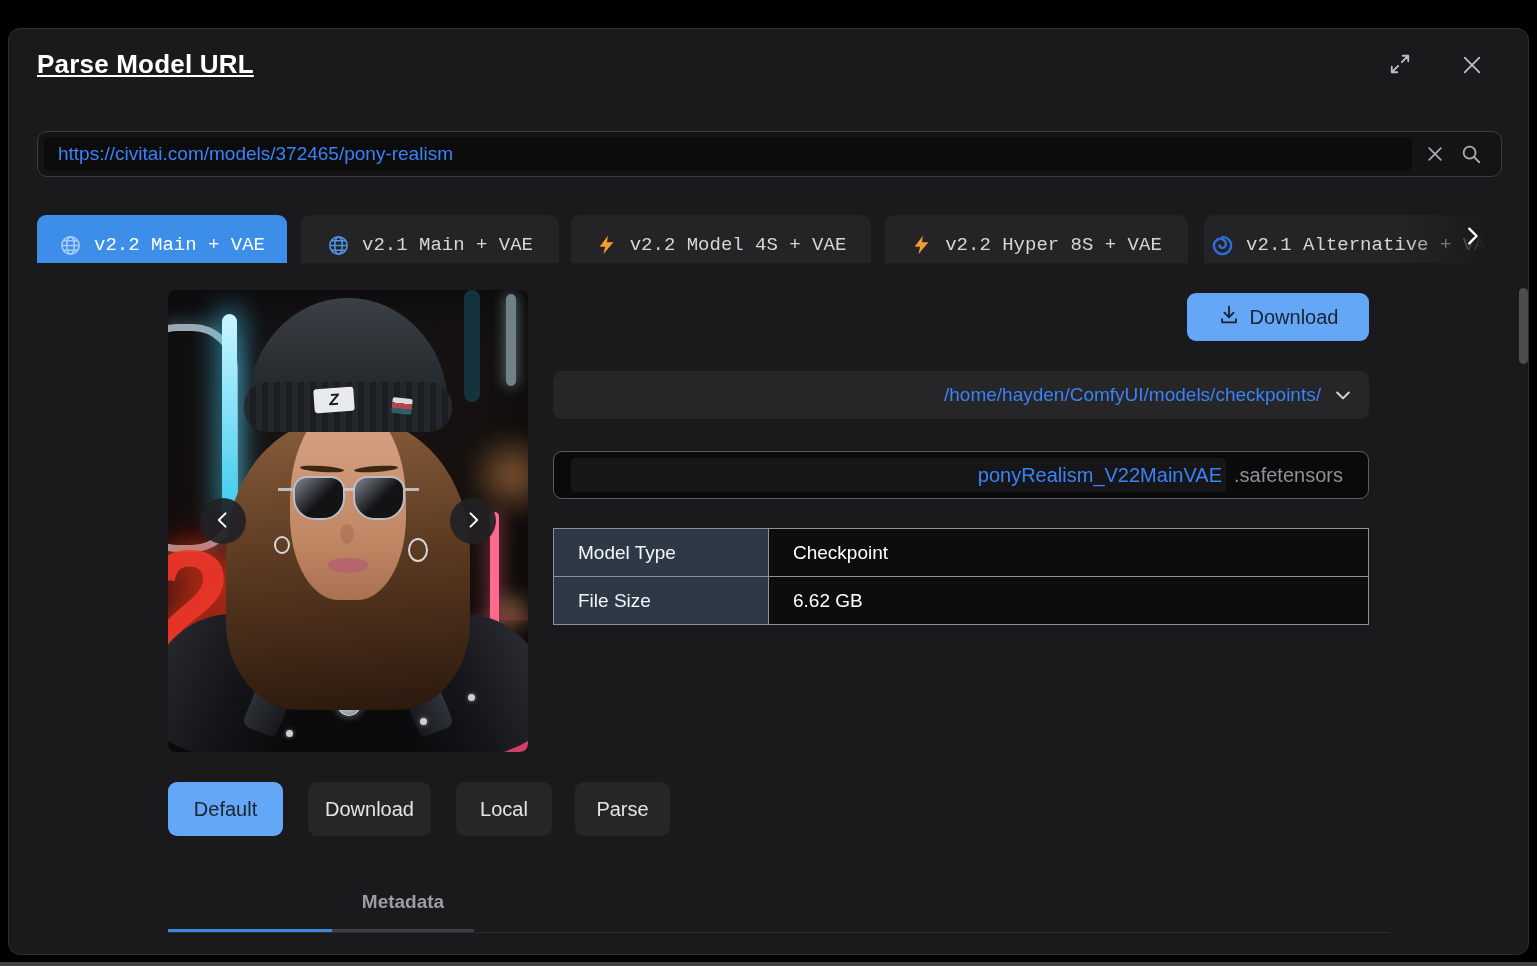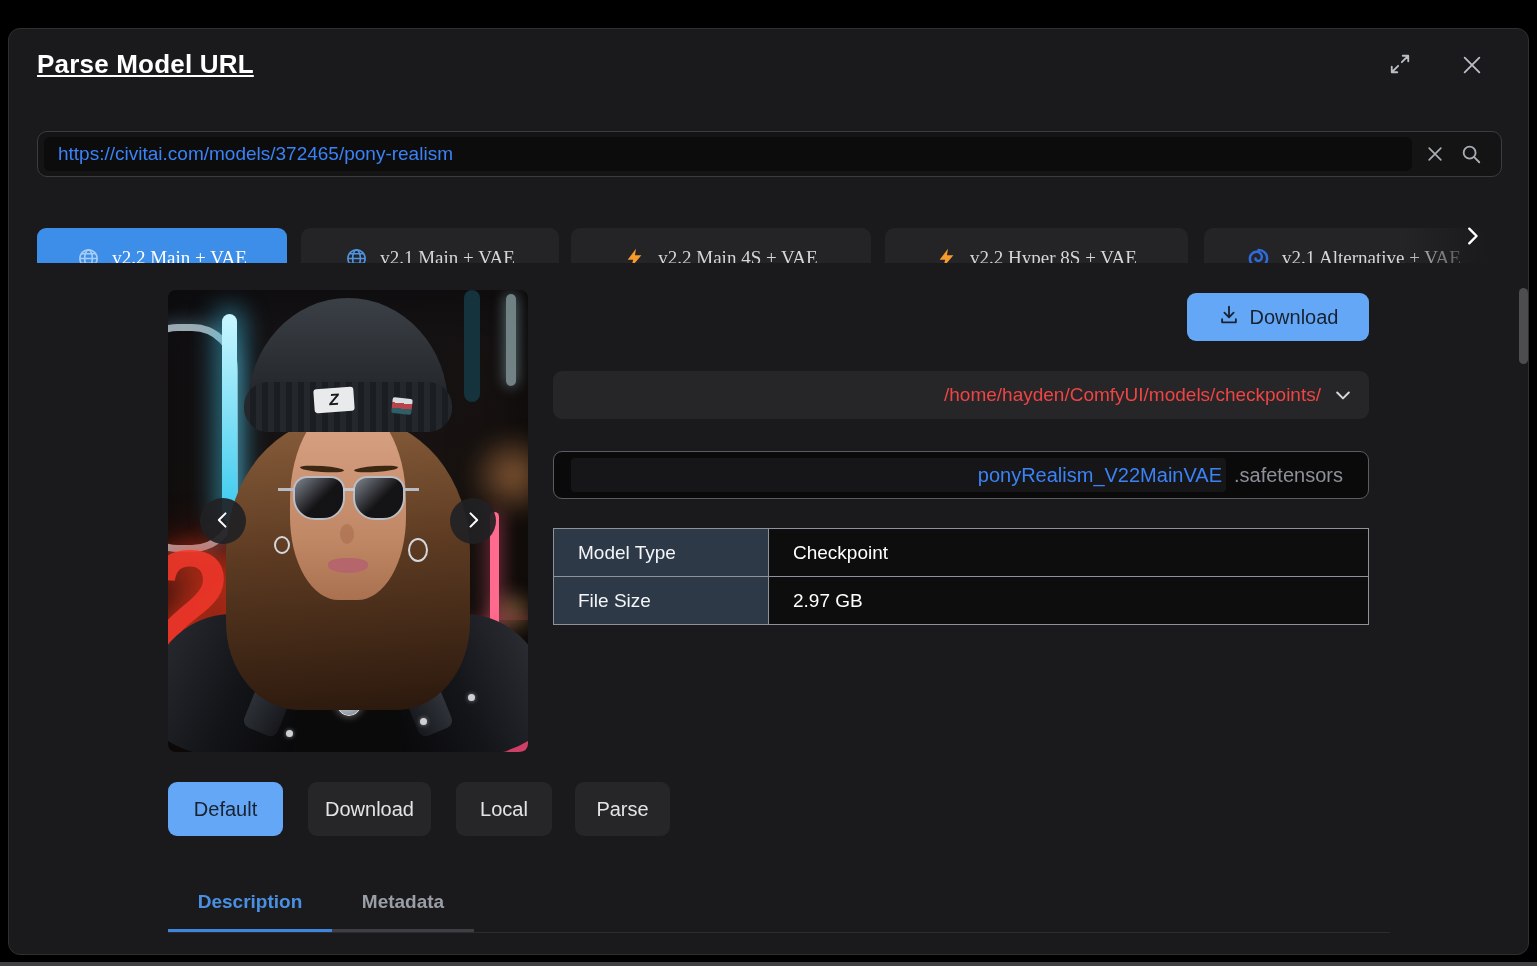--- a/index.html
+++ b/index.html
@@ -19,22 +19,22 @@
              border:1px solid #3c3c40;border-radius:10px;box-sizing:border-box;}
   .url-field input{position:absolute;left:6px;top:5px;width:1368px;height:34px;background:#0c0c0d;border:none;
              border-radius:6px;color:#3b82f6;font-size:19px;padding:0 14px;font-family:"Liberation Sans",sans-serif;outline:none;box-sizing:border-box;}
   .url-icon{position:absolute;top:9px;width:30px;height:28px;background:transparent;border:none;color:#a9aeb6;
             display:flex;align-items:center;justify-content:center;cursor:pointer;padding:0;}
   .url-clear{left:1382px;}
   .url-search{left:1418px;}
 
   
   .vtabs{position:absolute;left:0;top:182px;width:1493px;height:52px;overflow:hidden;}
-  .vtab{position:absolute;top:17px;height:60px;border:none;border-radius:9px;background:#242427;color:#d6d6d8;
-        font-size:19px;font-family:Liberation Serif, serif;display:flex;align-items:center;justify-content:center;
+  .vtab{position:absolute;top:4px;height:60px;border:none;border-radius:9px;background:#242427;color:#d6d6d8;
+        font-size:19px;font-family:Liberation Mono, monospace;display:flex;align-items:center;justify-content:center;
         gap:12px;cursor:pointer;}
   .vtab.active{background:#3d8ee9;color:#fff;}
   .vtab .ticon{display:flex;align-items:center;}
   .vt1{left:28px;width:250px;}
   .vt2{left:292px;width:258px;text-align:right;}
   .vt3{left:562px;width:300px;}
   .vt4{left:876px;width:303px;}
   .vt5{left:1195px;width:300px;}
   .vtab-fade{position:absolute;right:0;top:0;width:100px;height:52px;
              background:linear-gradient(90deg,rgba(26,26,28,0) 0%,#1a1a1c 85%);pointer-events:none;}
@@ -117,21 +117,21 @@
             color:#eee;display:flex;align-items:center;justify-content:center;cursor:pointer;z-index:20;padding:0;}
   .car-prev{left:191px;top:469px;}
   .car-next{left:441px;top:469px;}
 
   
   .download-btn{position:absolute;left:1178px;top:264px;width:182px;height:48px;border:none;border-radius:9px;
             background:#64a7f7;color:#182230;font-size:20px;font-family:"Liberation Sans",sans-serif;
             display:flex;align-items:center;justify-content:center;gap:10px;cursor:pointer;}
   .path-select{position:absolute;left:544px;top:342px;width:816px;height:48px;background:#262629;border-radius:9px;
             display:flex;align-items:center;justify-content:flex-end;gap:12px;padding-right:16px;box-sizing:border-box;
-            color:#ef4444;font-size:19px;cursor:pointer;}
+            color:#3b82f6;font-size:19px;cursor:pointer;}
   .path-select .chev{color:#d6d6d8;display:flex;}
   .filename-field{position:absolute;left:544px;top:422px;width:816px;height:48px;background:#0a0a0b;
             border:1px solid #595c62;border-radius:9px;box-sizing:border-box;}
   .filename-field input{position:absolute;left:17px;top:6px;width:655px;height:34px;background:#161618;border:none;
             border-radius:4px;color:#3b82f6;font-size:20px;text-align:right;padding:0 4px;outline:none;
             font-family:"Liberation Sans",sans-serif;box-sizing:border-box;}
   .filename-ext{position:absolute;left:680px;top:0;height:46px;display:flex;align-items:center;color:#8d9197;font-size:20px;}
 
   .details{position:absolute;left:544px;top:499px;width:816px;border-collapse:collapse;font-size:19px;}
   .details th{width:190px;background:#2e3947;color:#f3f5f8;font-weight:400;text-align:left;padding:0 0 0 24px;
@@ -222,21 +222,21 @@
             </svg>
         </span>
         <span>v2.1 Main + VAE</span>
       </button>
       <button class="vtab vt3">
         <span class="ticon">
           <svg width="22" height="22" viewBox="0 0 24 24" fill="#f59b2c">
               <path d="M13 2L4 14h6l-2 8 11-13h-7l1-7z"></path>
             </svg>
         </span>
-        <span>v2.2 Main 4S + VAE</span>
+        <span>v2.2 Model 4S + VAE</span>
       </button>
       <button class="vtab vt4">
         <span class="ticon">
           <svg width="22" height="22" viewBox="0 0 24 24" fill="#f59b2c">
               <path d="M13 2L4 14h6l-2 8 11-13h-7l1-7z"></path>
             </svg>
         </span>
         <span>v2.2 Hyper 8S + VAE</span>
       </button>
       <button class="vtab vt5">
@@ -339,31 +339,30 @@
     </div>
 
     <table class="details">
       <tbody>
           <tr>
         <th>Model Type</th>
         <td>Checkpoint</td>
       </tr>
       <tr>
         <th>File Size</th>
-        <td>2.97 GB</td>
+        <td>6.62 GB</td>
       </tr>
     </tbody>
       </table>
 
     <button class="src-btn src-default active">Default</button>
     <button class="src-btn src-network">Download</button>
     <button class="src-btn src-local">Local</button>
     <button class="src-btn src-none">Parse</button>
 
-    <div class="btab btab-desc">Description</div>
     <div class="btab btab-meta">Metadata</div>
     <div class="inkbar ink-active"></div>
     <div class="inkbar ink-inactive"></div>
     <div class="tabs-rule"></div>
 
     <div class="scroll-thumb"></div>
   </div>
 
   <div class="page-bottom-bar"></div>
 </div>

